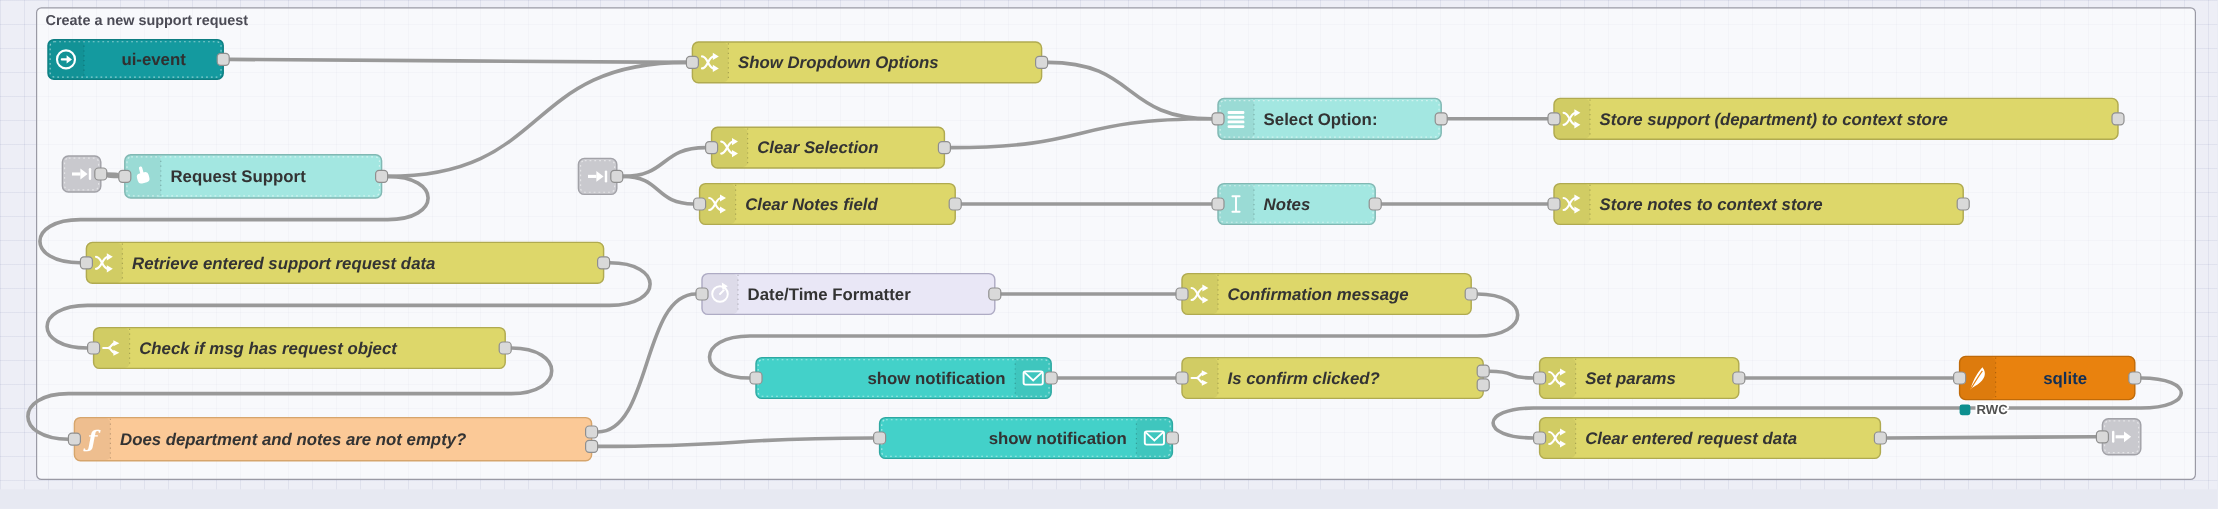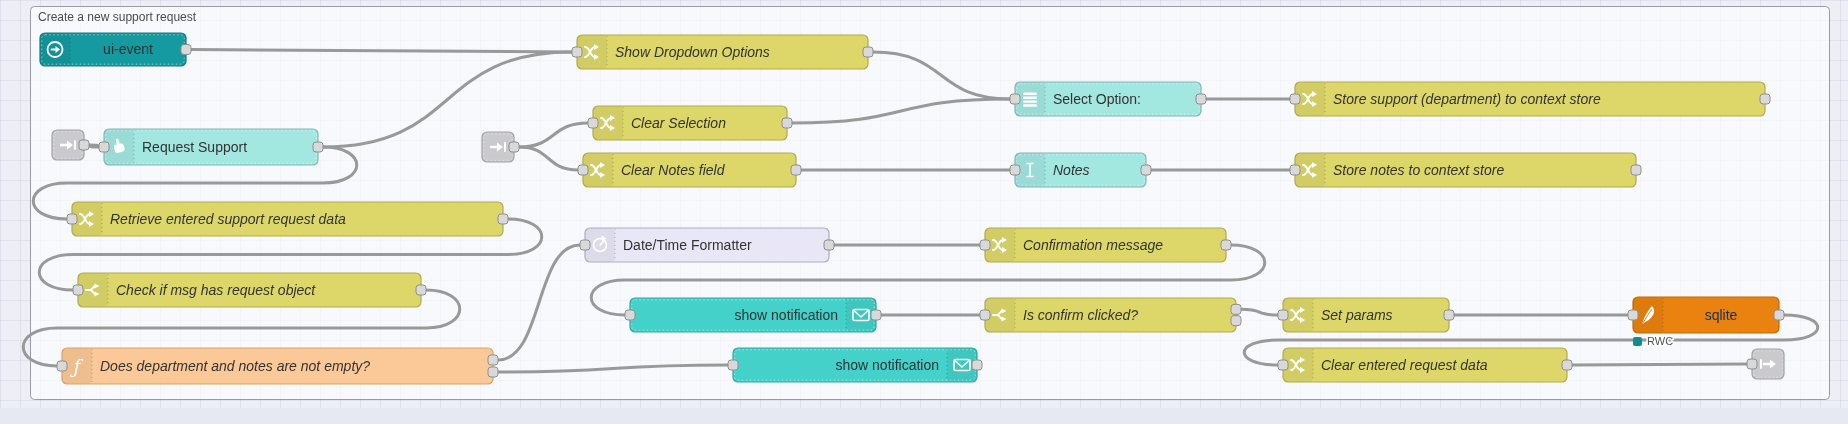--- a/index.html
+++ b/index.html
@@ -3,20 +3,21 @@
 <meta charset="utf-8">
 <style>
   html,body{margin:0;padding:0;background:#e7e9f2;}
   .canvas{
     position:relative;width:1848px;height:408px;overflow:hidden;
     background-color:#edeef6;
     background-image:
       linear-gradient(to right, rgba(101,110,160,0.10) 1px, transparent 1px),
       linear-gradient(to bottom, rgba(101,110,160,0.10) 1px, transparent 1px);
     background-size:20px 20px;
+    font-weight:bold;
   }
   .canvas svg{position:absolute;left:0;top:0;}
   .wire{fill:none;stroke:#999;stroke-width:3;stroke-linecap:round;}
   .node-label{font-family:"Liberation Sans","DejaVu Sans",sans-serif;font-size:14px;}
   .group-title{font-family:"Liberation Sans","DejaVu Sans",sans-serif;font-size:12px;fill:#4b4b55;}
   .status-text{
     font-family:"Liberation Sans","DejaVu Sans",sans-serif;font-size:11px;fill:#515151;
     paint-order:stroke;stroke:#ffffff;stroke-width:3px;stroke-linejoin:round;
   }
 </style>

